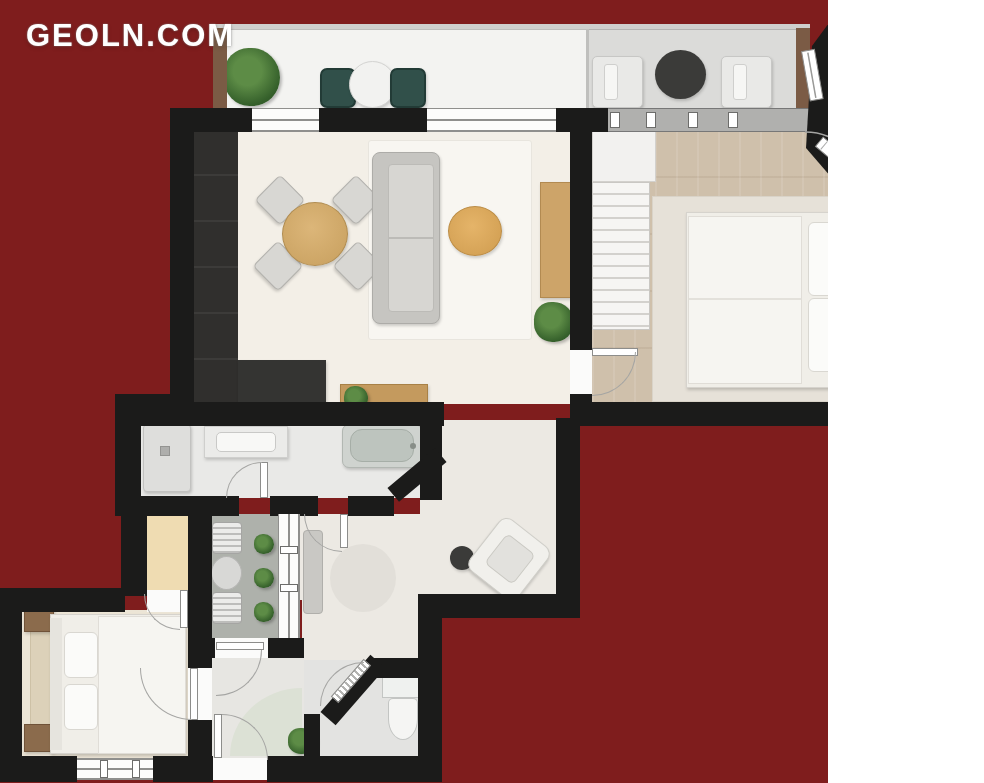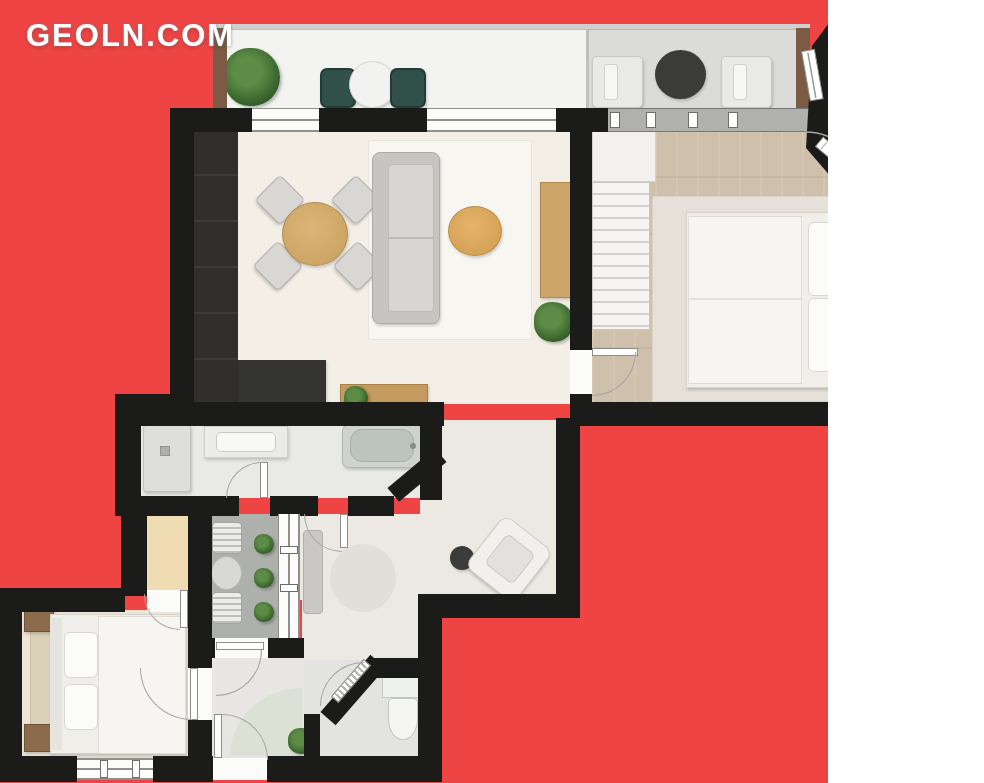--- a/index.html
+++ b/index.html
@@ -1,16 +1,16 @@
 <!DOCTYPE html>
 <html><head>
 <meta charset="utf-8">
 <style>
   html,body{margin:0;padding:0;background:#fff;font-family:"Liberation Sans",sans-serif}
-  #plan{position:relative;width:828px;height:783px;background:#ef4444;overflow:hidden}
+  #plan{position:relative;width:828px;height:783px;background:#7f1d1d;overflow:hidden}
   #plan div{position:absolute;box-sizing:border-box}
   .wall{background:#1b1b1a}
   .wallbrown{background:#7b5b45}
   .diag{background:#1b1b1a}
   .win-h{background:linear-gradient(180deg,#8f8f8d 0 1.5px,#fcfcfb 1.5px calc(50% - 1px),#8f8f8d calc(50% - 1px) calc(50% + 1px),#fcfcfb calc(50% + 1px) calc(100% - 1.5px),#8f8f8d calc(100% - 1.5px))}
   .win-v{background:linear-gradient(90deg,#8f8f8d 0 1.5px,#fcfcfb 1.5px calc(50% - 1px),#8f8f8d calc(50% - 1px) calc(50% + 1px),#fcfcfb calc(50% + 1px) calc(100% - 1.5px),#8f8f8d calc(100% - 1.5px))}
   .glass{background:#b0b0ae;border-top:1.5px solid #777;border-bottom:1.5px solid #777}
   .post{background:#fff;border:1px solid #6d6d6b}
   .gap{background:#fbfbfa}
   .leaf{background:#fff;border:1px solid #8d8d8b}

